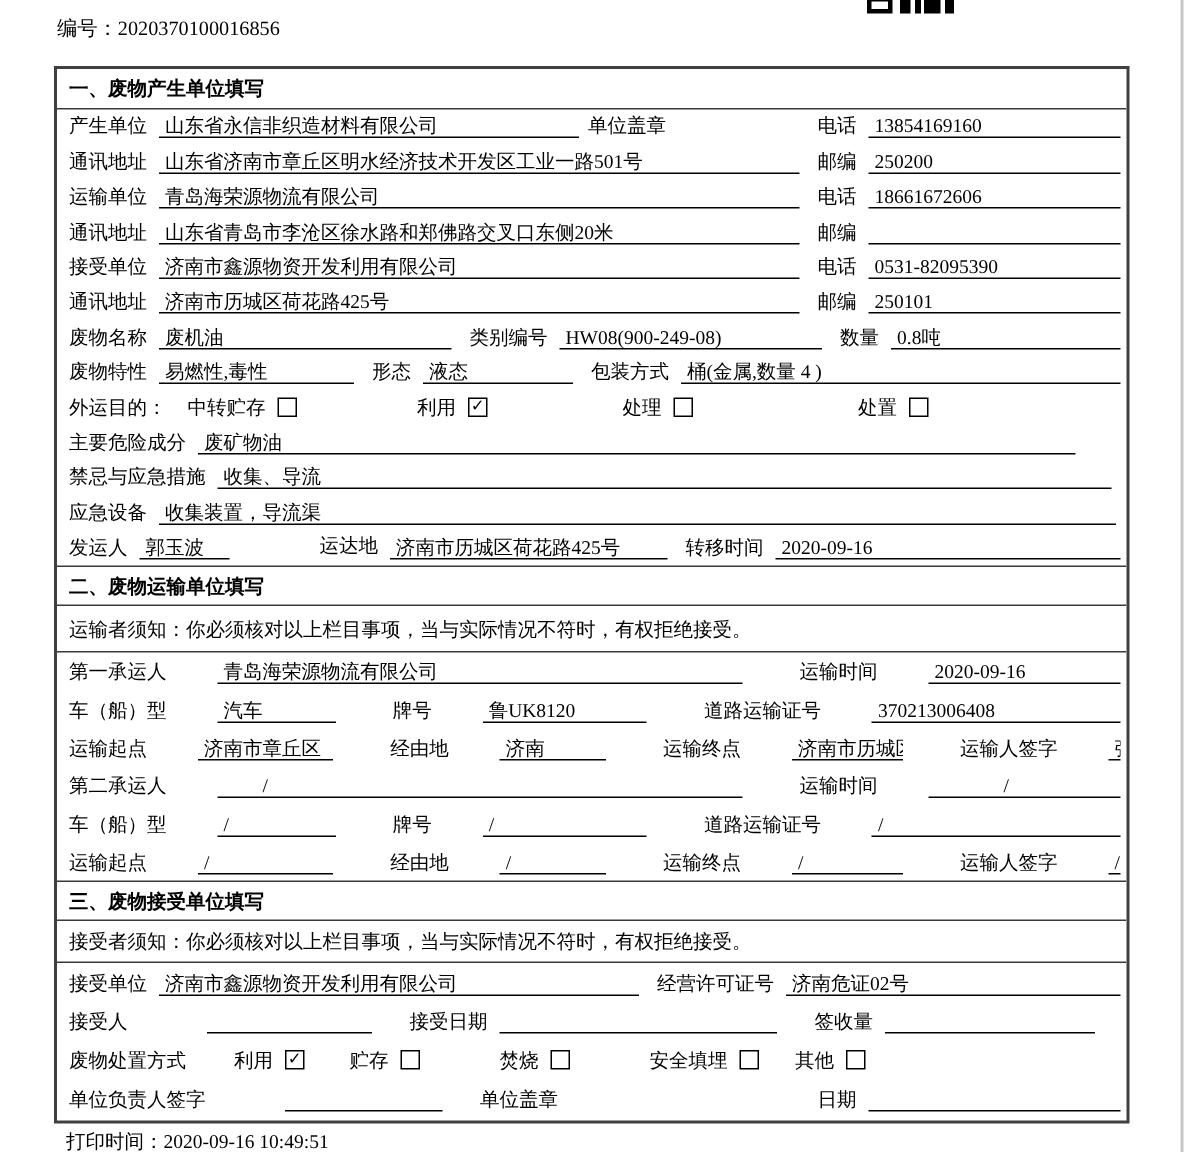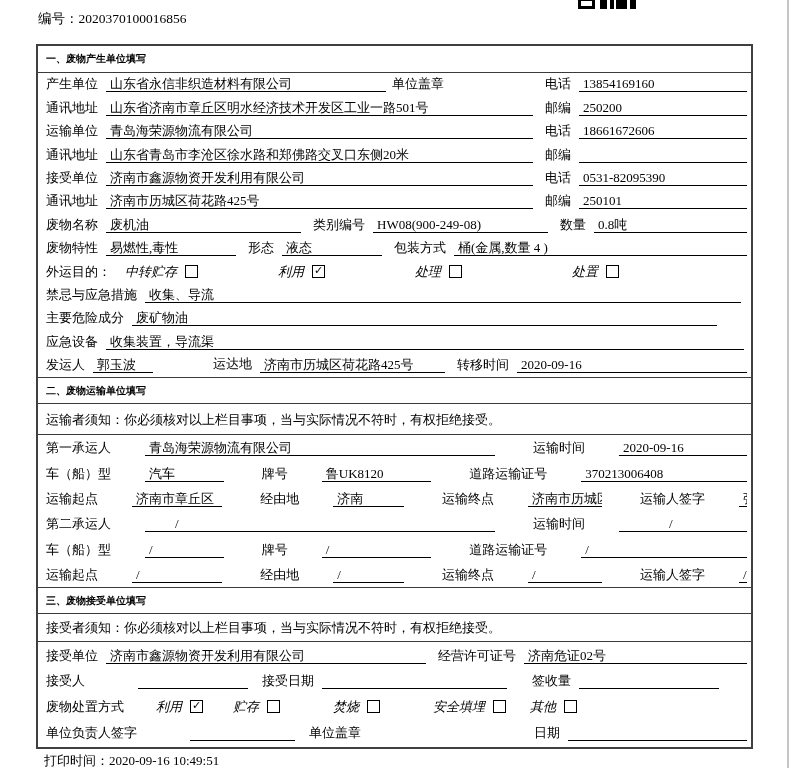--- a/index.html
+++ b/index.html
@@ -12,41 +12,41 @@
   .qr i.qout{width:17px;background:#fff;border:3px solid #000;border-top-width:1px;box-sizing:border-box;}
   .qr .g{background:transparent;}
   
   .doc-no{position:absolute;left:38px;top:10px;font-size:13.5px;}
   .doc-title{position:absolute;left:36px;top:1px;width:717px;padding-left:85px;box-sizing:border-box;
              text-align:center;font-size:23px;font-weight:bold;letter-spacing:2px;
              font-family:"Liberation Sans","DejaVu Sans",sans-serif;}
   
   .form{position:absolute;left:36px;top:44px;width:717px;height:705px;border:2px solid #404040;
         box-sizing:border-box;background:#fff;overflow:hidden;}
-  .sec-h{height:27px;line-height:26px;border-bottom:1px solid #3a3a3a;font-weight:bold;font-size:10px;
+  .sec-h{height:27px;line-height:26px;border-bottom:1px solid #3a3a3a;font-weight:bold;font-size:13px;
          padding-left:8px;box-sizing:border-box;font-family:"Liberation Sans","DejaVu Sans",sans-serif;}
   .sec-h.mid{border-top:1px solid #3a3a3a;}
   .notice{height:31px;line-height:31px;border-bottom:1px solid #3a3a3a;padding-left:8px;box-sizing:border-box;}
   .notice.n3{height:28px;line-height:28px;}
   .row{display:flex;align-items:flex-end;padding:0 4px 4px 8px;box-sizing:border-box;}
   .s1 .row{height:23.4px;}
   .s2 .row{height:25.3px;gap:26px;}
   .s3 .row{height:25.8px;}
   .lbl{white-space:nowrap;margin-right:8px;line-height:17px;}
   .u{display:inline-block;border-bottom:1px solid #000;height:17px;line-height:17px;padding:0 4px;
      box-sizing:border-box;white-space:nowrap;overflow:hidden;}
   .fill{flex:1;}
   .sp{flex:1;}
   .c{text-align:left;}
-  .ml6{margin-left:6px;}  .ml12{margin-left:12px;} .ml14{margin-left:14px;}.ml24{margin-left:24px;} .ml25{margin-left:25px;}
+  .ml6{margin-left:6px;}  .ml12{margin-left:12px;} .ml14{margin-left:25px;}.ml24{margin-left:24px;} .ml25{margin-left:25px;}
   .ml30{margin-left:30px;}.ml42{margin-left:24px;} .ml45{margin-left:45px;}
   .ml53{margin-left:53px;}.ml60{margin-left:60px;font-family:Liberation Mono, monospace;} .ml80{margin-left:80px;}
   .ml90{margin-left:90px;}.ml110{margin-left:110px;}.ml165{margin-left:165px;}
   .cbg{display:flex;align-items:center;line-height:17px;}
-  .cbl{margin-right:8px;white-space:nowrap;font-style:italic;}
+  .cbl{margin-right:8px;white-space:nowrap;}
   .cb{display:inline-block;width:13px;height:13px;border:1.5px solid #000;box-sizing:border-box;
       font-size:11px;line-height:9px;text-align:center;font-weight:bold;
       font-family:"DejaVu Sans",sans-serif;}
   .footer{position:absolute;left:44px;top:752px;font-size:13px;}
 </style>
 </head>
 <body>
 
 <div class="page">
   <div class="edge"></div>
@@ -146,27 +146,27 @@
           <span class="cbl">处理</span>
           <span class="cb"></span>
         </span>
         <span class="cbg ml110">
           <span class="cbl">处置</span>
           <span class="cb"></span>
         </span>
       </div>
 
       <div class="row">
+        <span class="lbl">主要危险成分</span>
+        <span class="u fill" style="margin-right:30px">废矿物油</span>
+      </div>
+
+      <div class="row">
         <span class="lbl">禁忌与应急措施</span>
         <span class="u fill" style="margin-right:6px">收集、导流</span>
-      </div>
-
-      <div class="row">
-        <span class="lbl">主要危险成分</span>
-        <span class="u fill" style="margin-right:30px">废矿物油</span>
       </div>
 
       <div class="row">
         <span class="lbl">应急设备</span>
         <span class="u fill" style="margin-right:3px">收集装置，导流渠</span>
       </div>
 
       <div class="row">
         <span class="lbl">发运人</span>
         <span class="u c" style="width:60px">郭玉波</span>

